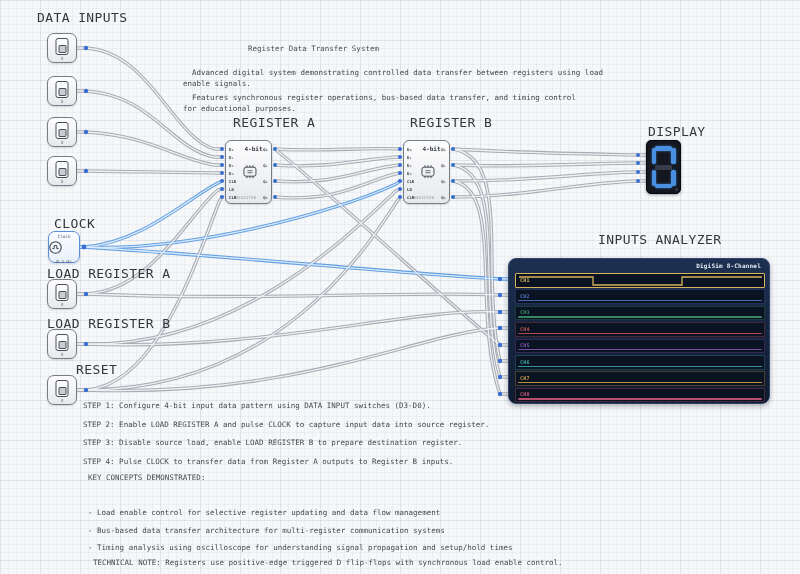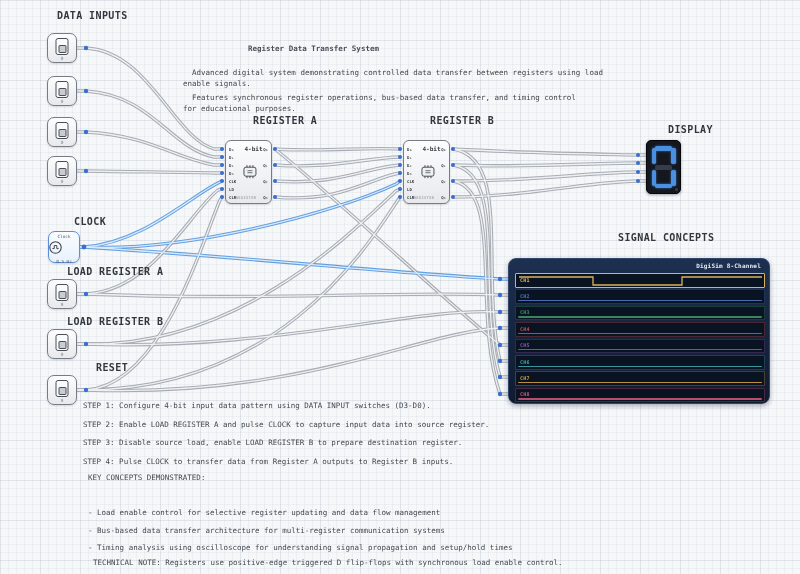--- a/index.html
+++ b/index.html
@@ -41,23 +41,23 @@
   .seg.dim{background:#363c4b;box-shadow:none;}
   .dp{position:absolute;right:2px;bottom:2.5px;width:3px;height:3px;border-radius:50%;background:#363c4b;}
   .scope{position:absolute;z-index:2;left:508px;top:258px;width:262px;height:146px;
     background:linear-gradient(180deg,#1d3050,#0f1b30);border:1px solid #32466b;border-radius:8px;
     box-shadow:0 2px 5px rgba(20,30,50,.35);box-sizing:border-box;}
   .scope-head{position:absolute;top:3px;left:0;right:8px;text-align:right;font-size:6px;font-weight:bold;color:#e6ecf6;letter-spacing:.2px;}
   .ch-row{position:absolute;left:6px;width:250px;height:14.5px;background:#0a1322;border:1px solid #444;border-radius:1px;box-sizing:border-box;}
   .ch-label{position:absolute;left:4px;top:2.5px;font-size:5px;font-weight:bold;letter-spacing:.2px;}
   .ch-flat{position:absolute;left:2px;right:2px;bottom:1.8px;height:1.2px;opacity:.9;border-radius:1px;}
   .ch-trace{position:absolute;left:0;top:0;}
-  .lbl{position:absolute;z-index:2;font-size:10px;font-weight:bold;color:#33373d;letter-spacing:.4px;white-space:nowrap;margin-left:20px;}
+  .lbl{position:absolute;z-index:2;font-size:13px;font-weight:normal;color:#33373d;letter-spacing:.4px;white-space:nowrap;}
   .txt{position:absolute;z-index:2;font-size:7.5px;color:#43474d;white-space:pre;line-height:1.5;}
-  .title{font-weight:bold;color:#4a4f56;}
+  .title{font-weight:normal;color:#4a4f56;}
 </style>
 </head>
 <body>
 
 <div class="stage">
 
   <svg class="wires" width="800" height="574">
     <g id="wires-g">
       <path class="wo" d="M77,48 L86,48 C150,52 172,136 214,149 L222,149"></path>
       <path class="wo" d="M77,91 L86,91 C152,95 170,148 214,157 L222,157"></path>
@@ -159,21 +159,21 @@
   </svg>
 
   <div class="lbl" style="left:37px;top:10px">DATA INPUTS</div>
   <div class="lbl" style="left:54px;top:216px">CLOCK</div>
   <div class="lbl" style="left:47px;top:266px">LOAD REGISTER A</div>
   <div class="lbl" style="left:47px;top:316px">LOAD REGISTER B</div>
   <div class="lbl" style="left:76px;top:362px">RESET</div>
   <div class="lbl" style="left:233px;top:115px">REGISTER A</div>
   <div class="lbl" style="left:410px;top:115px">REGISTER B</div>
   <div class="lbl" style="left:648px;top:124px">DISPLAY</div>
-  <div class="lbl" style="left:598px;top:232px">SIGNAL CONCEPTS</div>
+  <div class="lbl" style="left:598px;top:232px">INPUTS ANALYZER</div>
 
   <div class="txt title" style="left:248px;top:43px">Register Data Transfer System</div>
   <div class="txt" style="left:183px;top:92px">  Features synchronous register operations, bus-based data transfer, and timing control
 for educational purposes.</div>
   <div class="txt" style="left:183px;top:67px">  Advanced digital system demonstrating controlled data transfer between registers using load
 enable signals.</div>
 
   <div class="comp switch" style="left:47px;top:33px">
     <div class="toggle">
         <div class="knob"></div>

